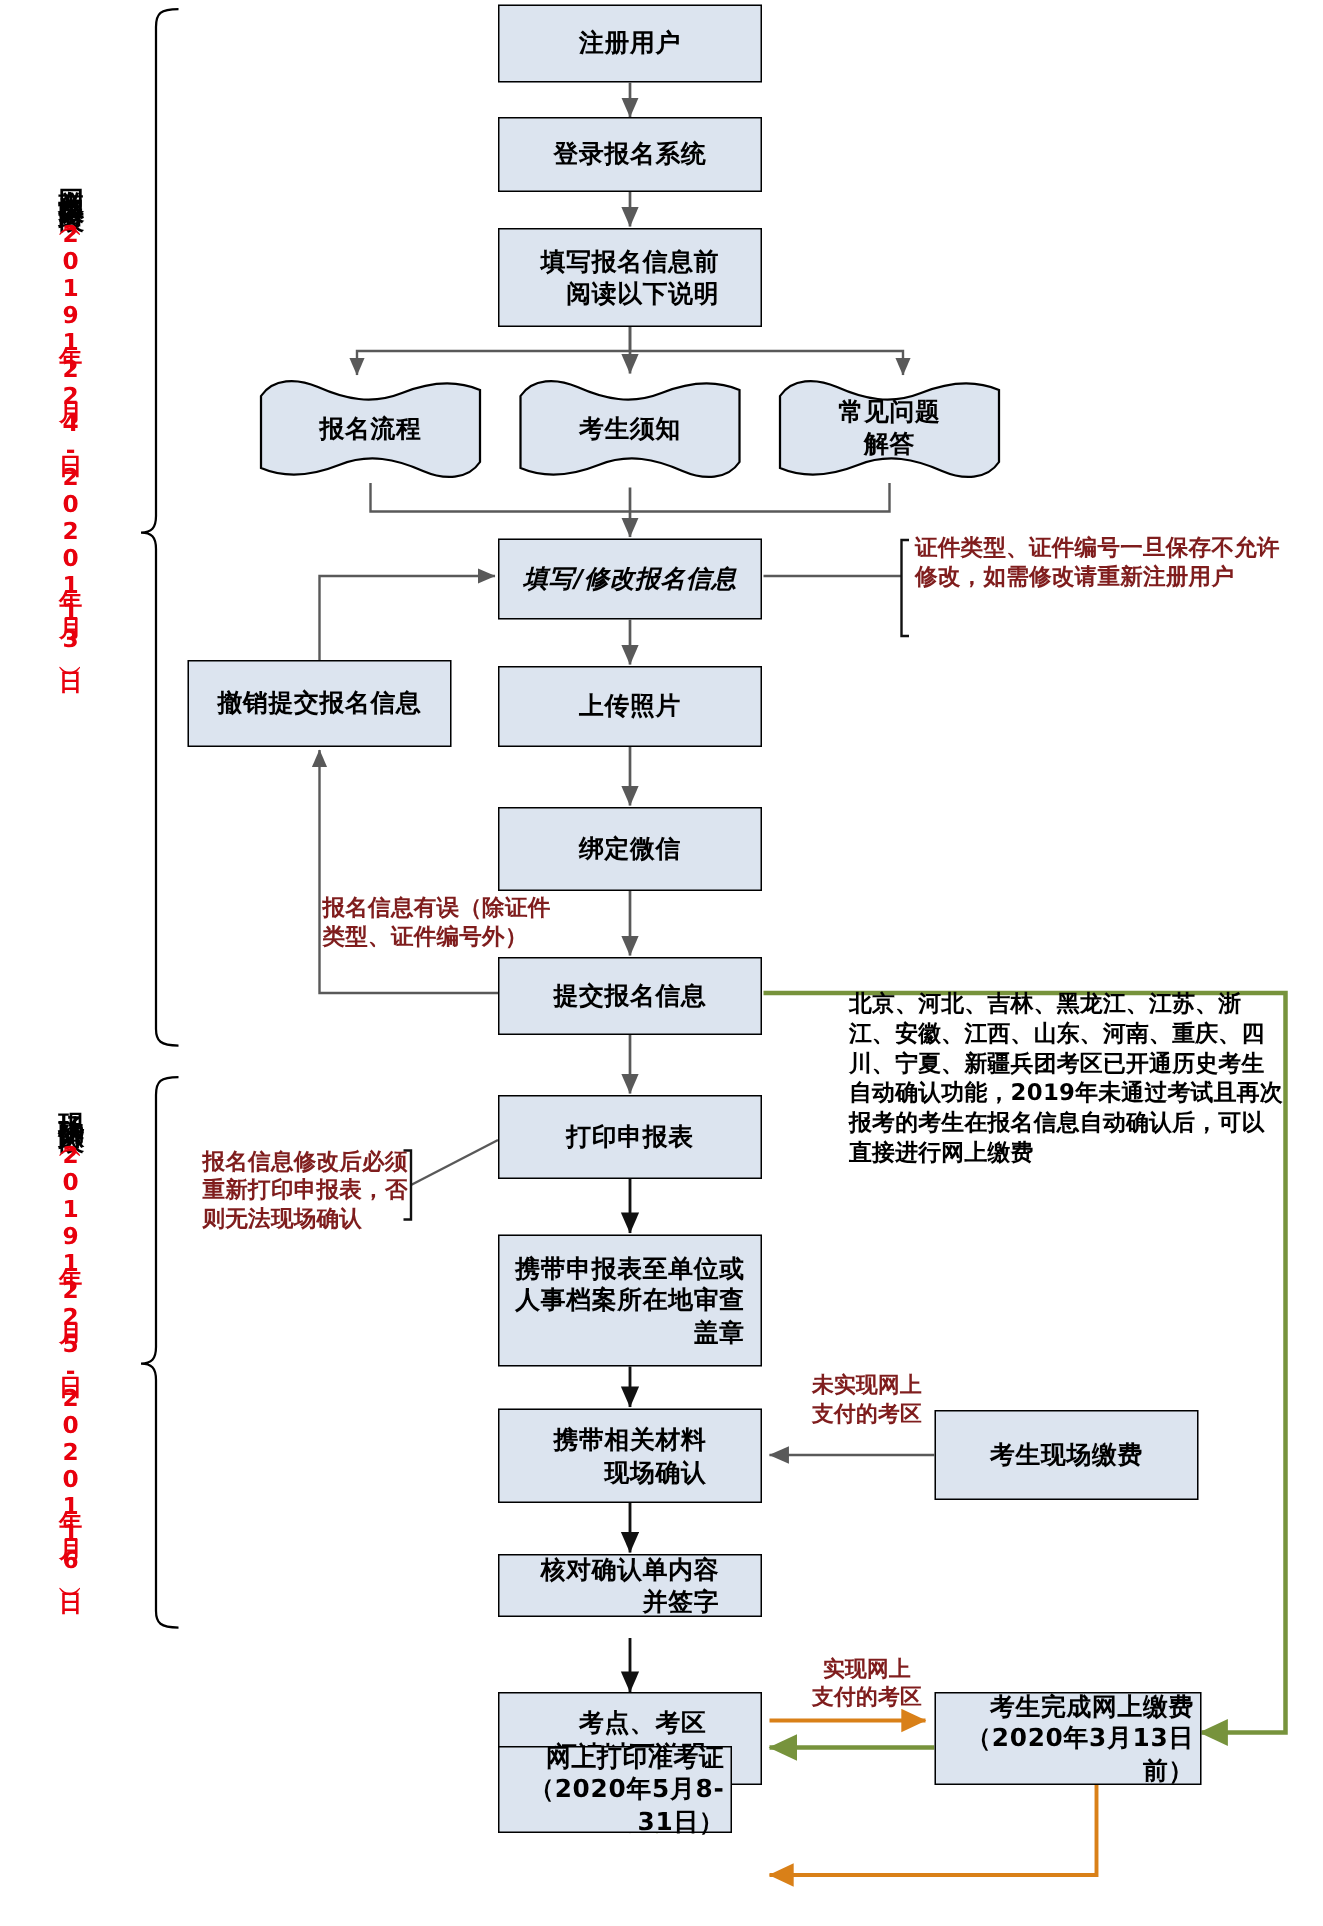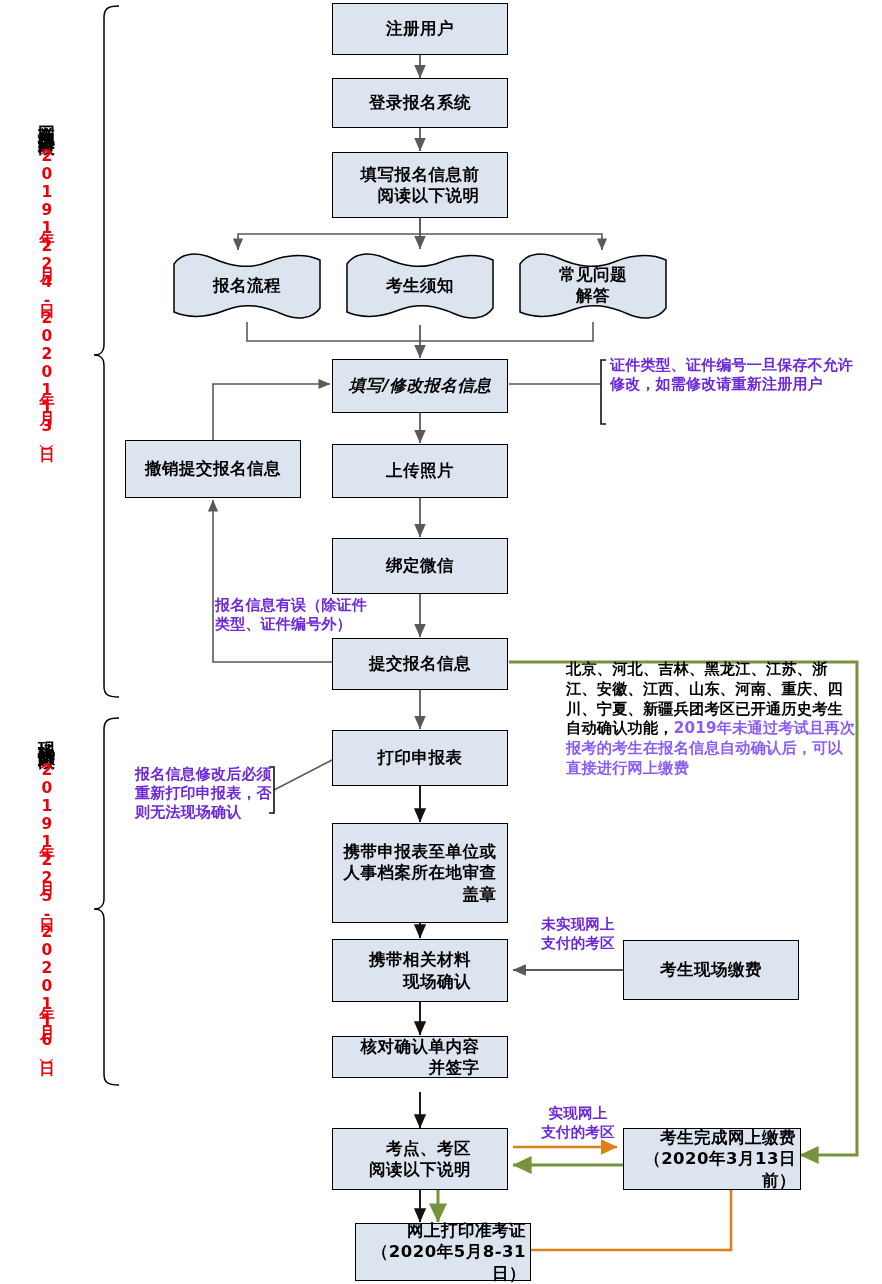--- a/index.html
+++ b/index.html
@@ -27,36 +27,36 @@
     position:absolute;
     display:flex;align-items:center;justify-content:center;
     text-align:center;font-weight:bold;color:#000;font-size:16.5px;line-height:1.25;
     letter-spacing:.5px;
   }
   .doc svg{position:absolute;left:0;top:0;}
   .doc .lbl{position:relative;z-index:2;}
 
   .note{
     position:absolute;
-    color:#6d28d9;
+    color:#7f1d1d;
     font-weight:bold;
     font-size:15px;
     line-height:1.28;
     letter-spacing:.2px;
   }
   .note.small{font-size:14.5px;}
   .note-mixed{
     position:absolute;
     font-weight:bold;
     font-size:15.2px;
     line-height:1.3;
     color:#000;
     letter-spacing:.2px;
   }
-  .note-mixed .red{color:#8b5cf6;}
+  .note-mixed .red{color:#000000;}
 
   .side-label{
     position:absolute;
     writing-mode:vertical-rl;
     text-orientation:upright;
     font-weight:bold;
     letter-spacing:2px;
     white-space:nowrap;
   }
   .side-label .blk{color:#000;font-size:17px;}
@@ -222,21 +222,21 @@
   </div>
 
   <div class="node" style="left:332px; top:638px; width:176px; height:52px;">
     <span class="lbl">提交报名信息</span>
   </div>
 
   <div class="node" style="left:332px; top:730px; width:176px; height:56px;">
     <span class="lbl">打印申报表</span>
   </div>
 
-  <div class="node" style="left:332px; top:823px; width:176px; height:100px;">
+  <div class="node" style="left:332px; top:823px; width:176px; height:88px;">
     <span class="lbl" style="white-space:pre-line;">携带申报表至单位或
 人事档案所在地审查
 盖章</span>
   </div>
 
   <div class="node" style="left:332px; top:939px; width:176px; height:63px;">
     <span class="lbl" style="white-space:pre-line;">携带相关材料
 现场确认</span>
   </div>
 
@@ -252,21 +252,21 @@
   <div class="node" style="left:332px; top:1128px; width:176px; height:62px;">
     <span class="lbl" style="white-space:pre-line;">考点、考区
 阅读以下说明</span>
   </div>
 
   <div class="node" style="left:623px; top:1128px; width:178px; height:62px;">
     <span class="lbl" style="white-space:pre-line;">考生完成网上缴费
 （2020年3月13日前）</span>
   </div>
 
-  <div class="node" style="left:332px; top:1223px; width:176px; height:58px;margin-left:23px;">
+  <div class="node" style="left:332px; top:1164px; width:156px; height:58px;">
     <span class="lbl" style="white-space:pre-line;">网上打印准考证
 （2020年5月8-31日）</span>
   </div>
 
   <div class="note" style="left:610px; top:356px; width:250px;">证件类型、证件编号一旦保存不允许修改，如需修改请重新注册用户</div>
 
   <div class="note" style="left:215px; top:596px; width:190px; white-space:pre-line;">报名信息有误（除证件
 类型、证件编号外）</div>
 
   <div class="note" style="left:135px; top:765px; width:140px; white-space:pre-line; text-align:left;">报名信息修改后必须

